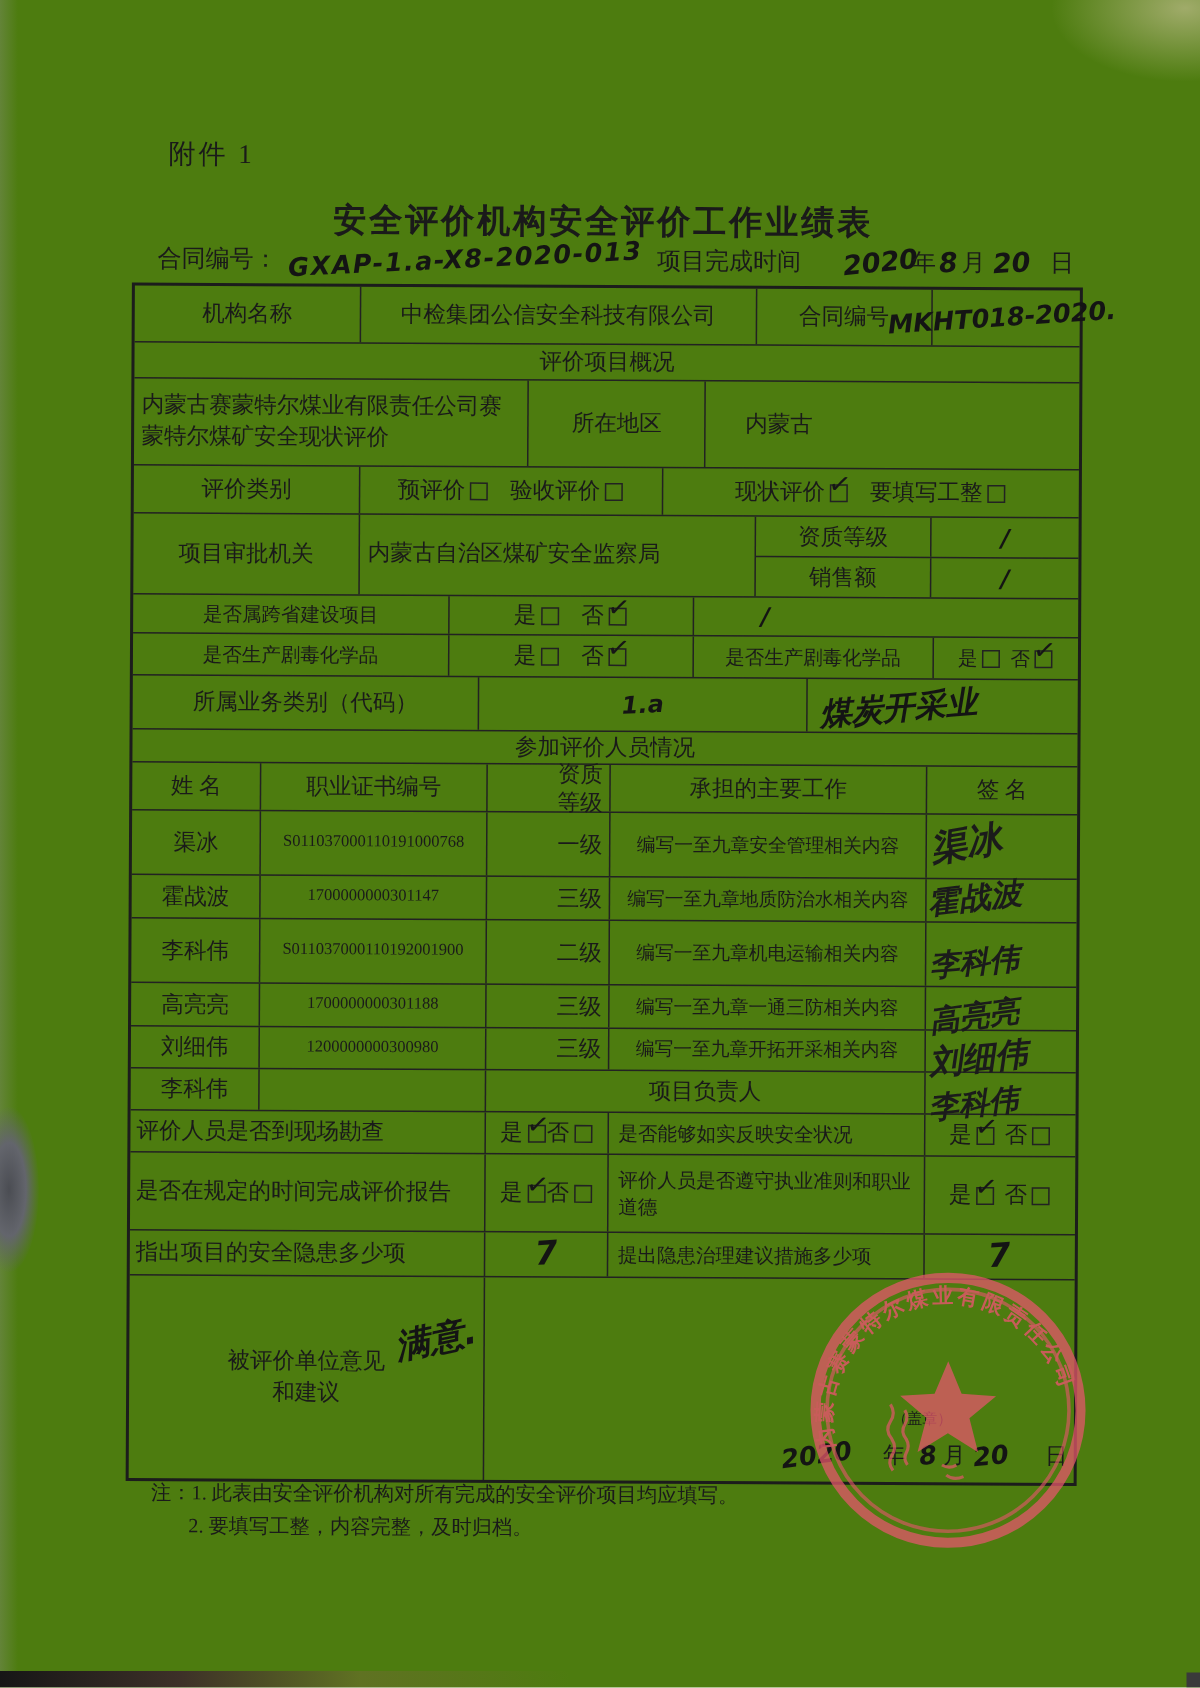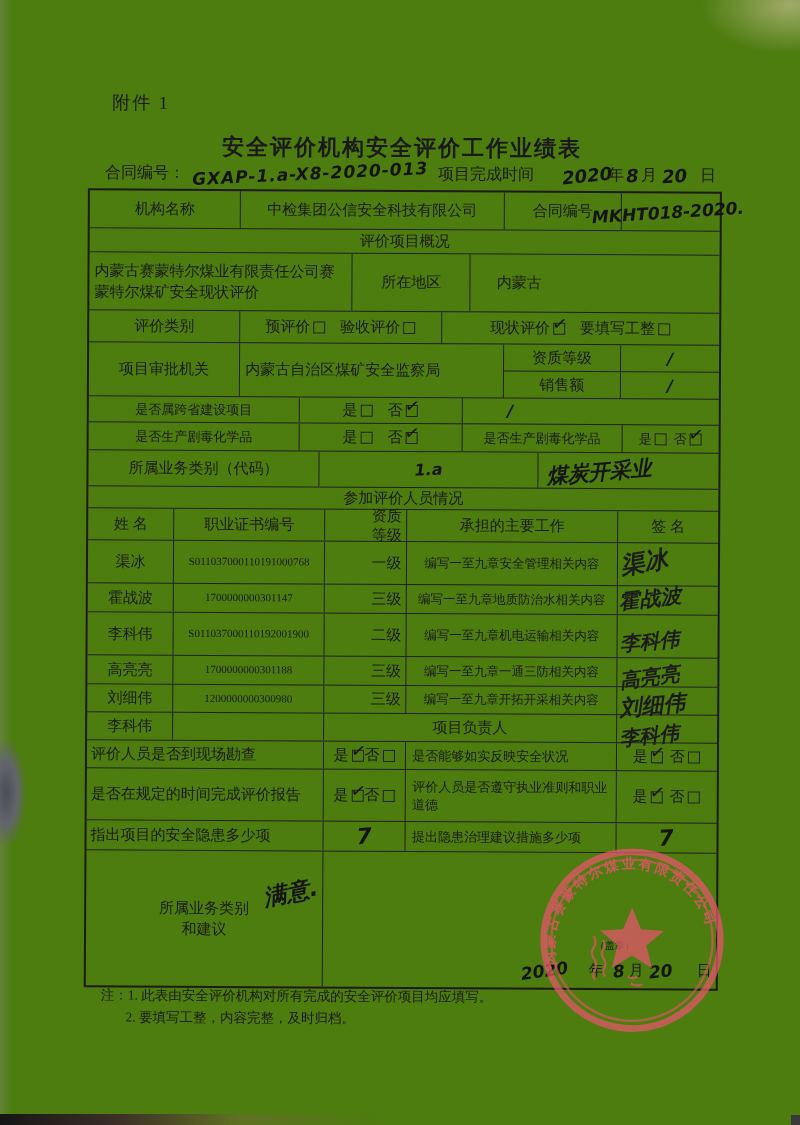--- a/index.html
+++ b/index.html
@@ -309,21 +309,21 @@
             <span class="hw seven">7</span>
           </div>
         <div class="td l3 small" style="justify-content:flex-start;padding-left:6px">提出隐患治理建议措施多少项</div>
         <div class="td l4">
             <span class="hw seven">7</span>
           </div>
       </div>
 
       <div class="tr" style="height:135px">
         <div class="td l1 wrapcell" style="flex-direction:column;justify-content:center">
-          <div>所属业务类别</div>
+          <div>被评价单位意见</div>
           <div>和建议</div>
         </div>
         <div class="td cr20 op-content" style="overflow:visible">
           <span class="hw op-hw">满意.</span>
           <span class="seal-note">（盖章）</span>
           <div class="op-date">
             <span class="hw" style="left:198px;font-size:17px;transform:rotate(-8deg)">2020</span>
             <span style="left:266px">年</span>
             <span class="hw" style="left:290px;font-size:17px;transform:rotate(-6deg)">8</span>
             <span style="left:306px">月</span>

